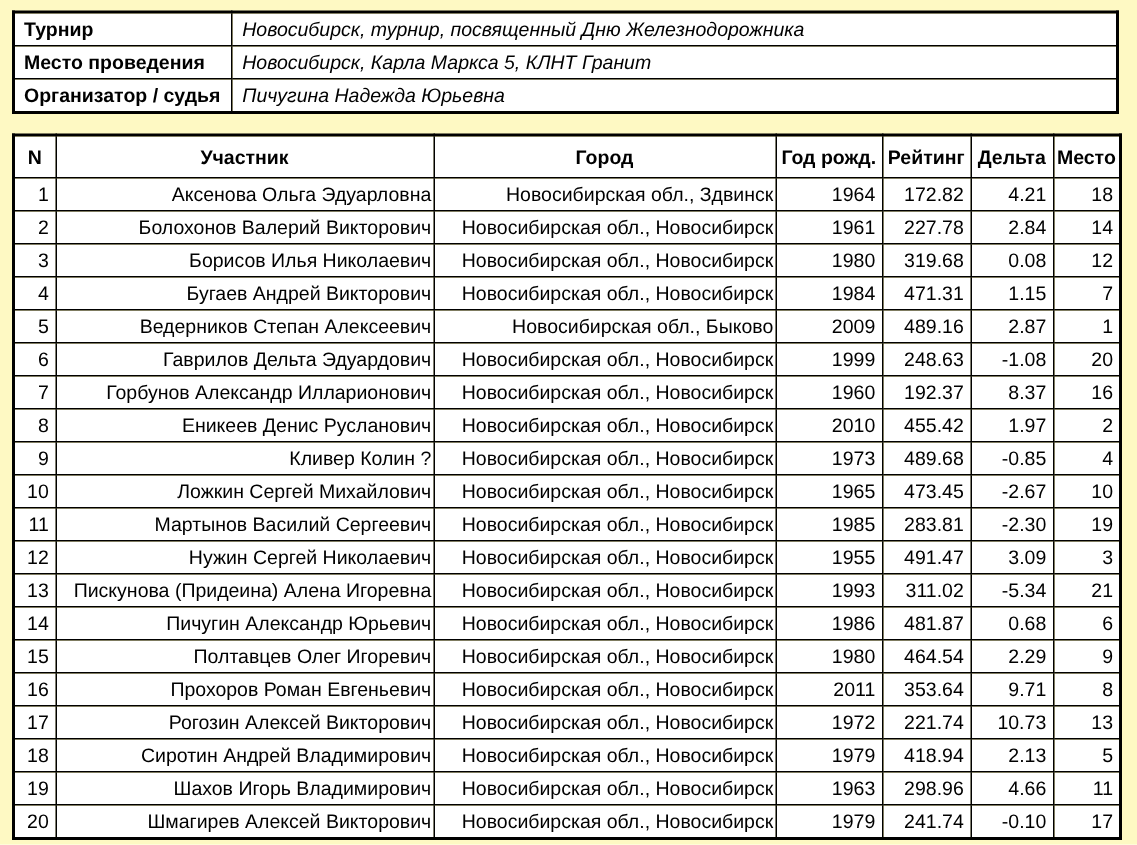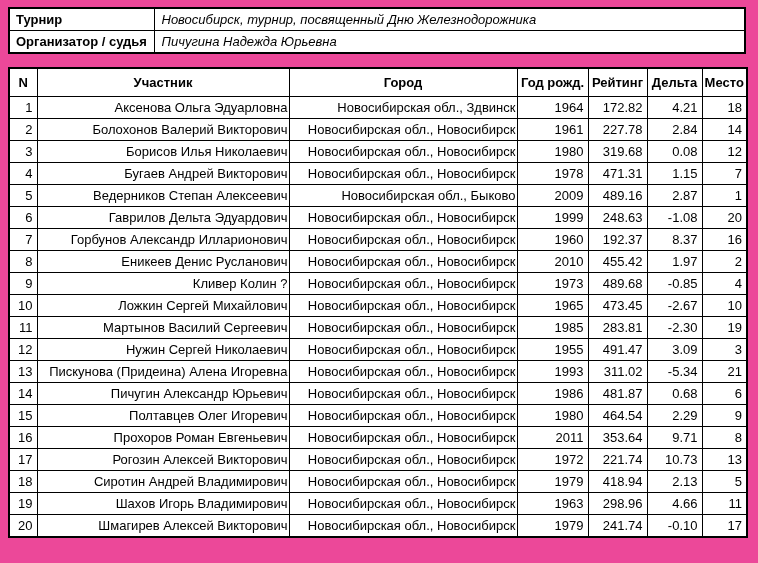--- a/index.html
+++ b/index.html
@@ -5,21 +5,21 @@
   html, body {
     margin: 0;
     padding: 0;
     background: #ffffff;
   }
   .page {
     width: 758px;
     height: 563px;
     box-sizing: border-box;
     padding: 7px 8px 0 8px;
-    background: #ec4899;
+    background: #fef9c3;
     font-family: "Liberation Sans", sans-serif;
     font-size: 13px;
     color: #000000;
   }
   table {
     border-collapse: collapse;
     table-layout: fixed;
     width: 738px;
     border: 2px solid #000000;
   }
@@ -88,20 +88,24 @@
 
   <table class="info-table">
     <colgroup>
       <col class="info-label-col">
       <col>
     </colgroup>
     <tbody>
       <tr>
         <td class="label-cell">Турнир</td>
         <td class="value-cell">Новосибирск, турнир, посвященный Дню Железнодорожника</td>
+      </tr>
+      <tr>
+        <td class="label-cell">Место проведения</td>
+        <td class="value-cell">Новосибирск, Карла Маркса 5, КЛНТ Гранит</td>
       </tr>
       <tr>
         <td class="label-cell">Организатор / судья</td>
         <td class="value-cell">Пичугина Надежда Юрьевна</td>
       </tr>
     </tbody>
   </table>
 
   <table class="results-table">
     <colgroup>
@@ -149,21 +153,21 @@
           <td class="cell-city">Новосибирская обл., Новосибирск</td>
           <td class="cell-birth_year">1980</td>
           <td class="cell-rating">319.68</td>
           <td class="cell-delta">0.08</td>
           <td class="cell-place">12</td>
         </tr>
         <tr>
           <td class="cell-n">4</td>
           <td class="cell-participant">Бугаев Андрей Викторович</td>
           <td class="cell-city">Новосибирская обл., Новосибирск</td>
-          <td class="cell-birth_year">1978</td>
+          <td class="cell-birth_year">1984</td>
           <td class="cell-rating">471.31</td>
           <td class="cell-delta">1.15</td>
           <td class="cell-place">7</td>
         </tr>
         <tr>
           <td class="cell-n">5</td>
           <td class="cell-participant">Ведерников Степан Алексеевич</td>
           <td class="cell-city">Новосибирская обл., Быково</td>
           <td class="cell-birth_year">2009</td>
           <td class="cell-rating">489.16</td>

